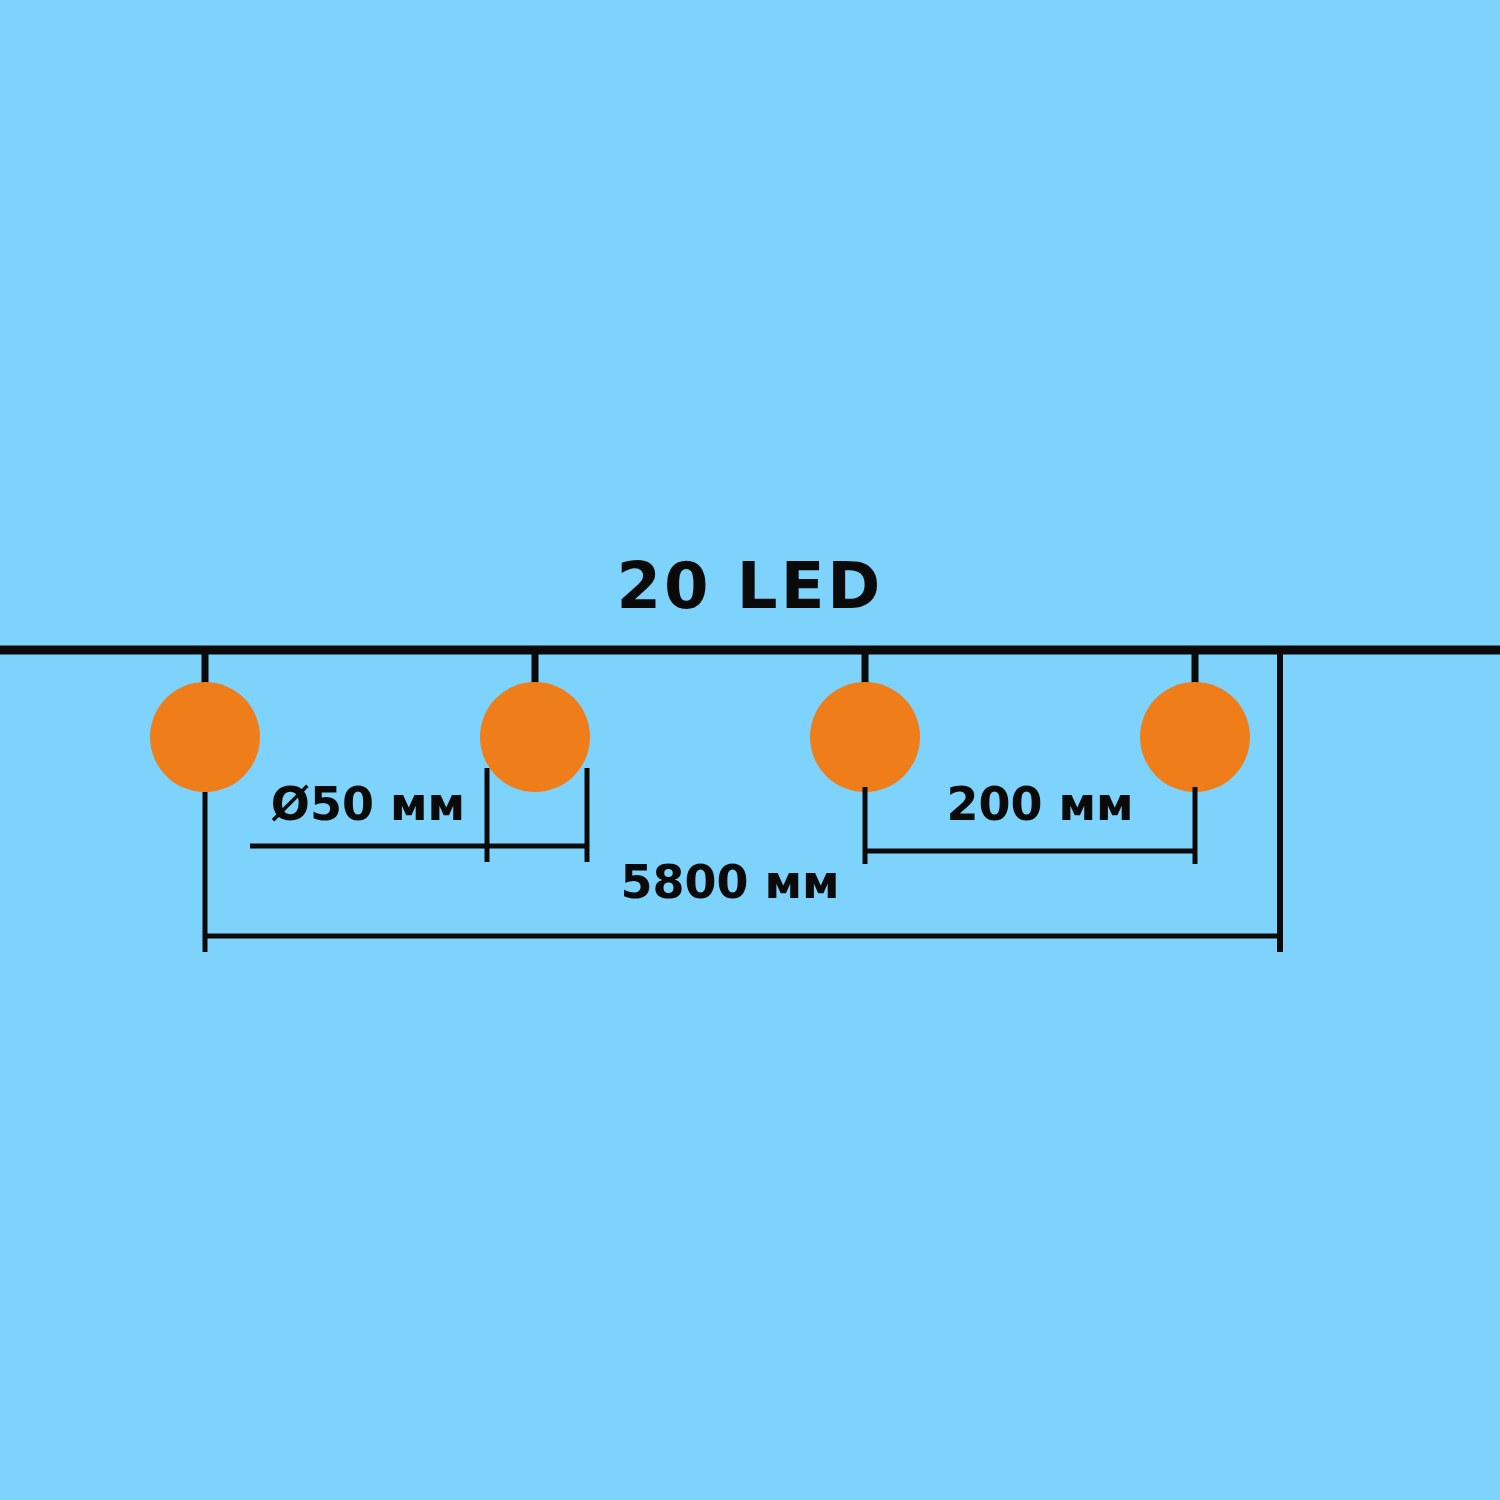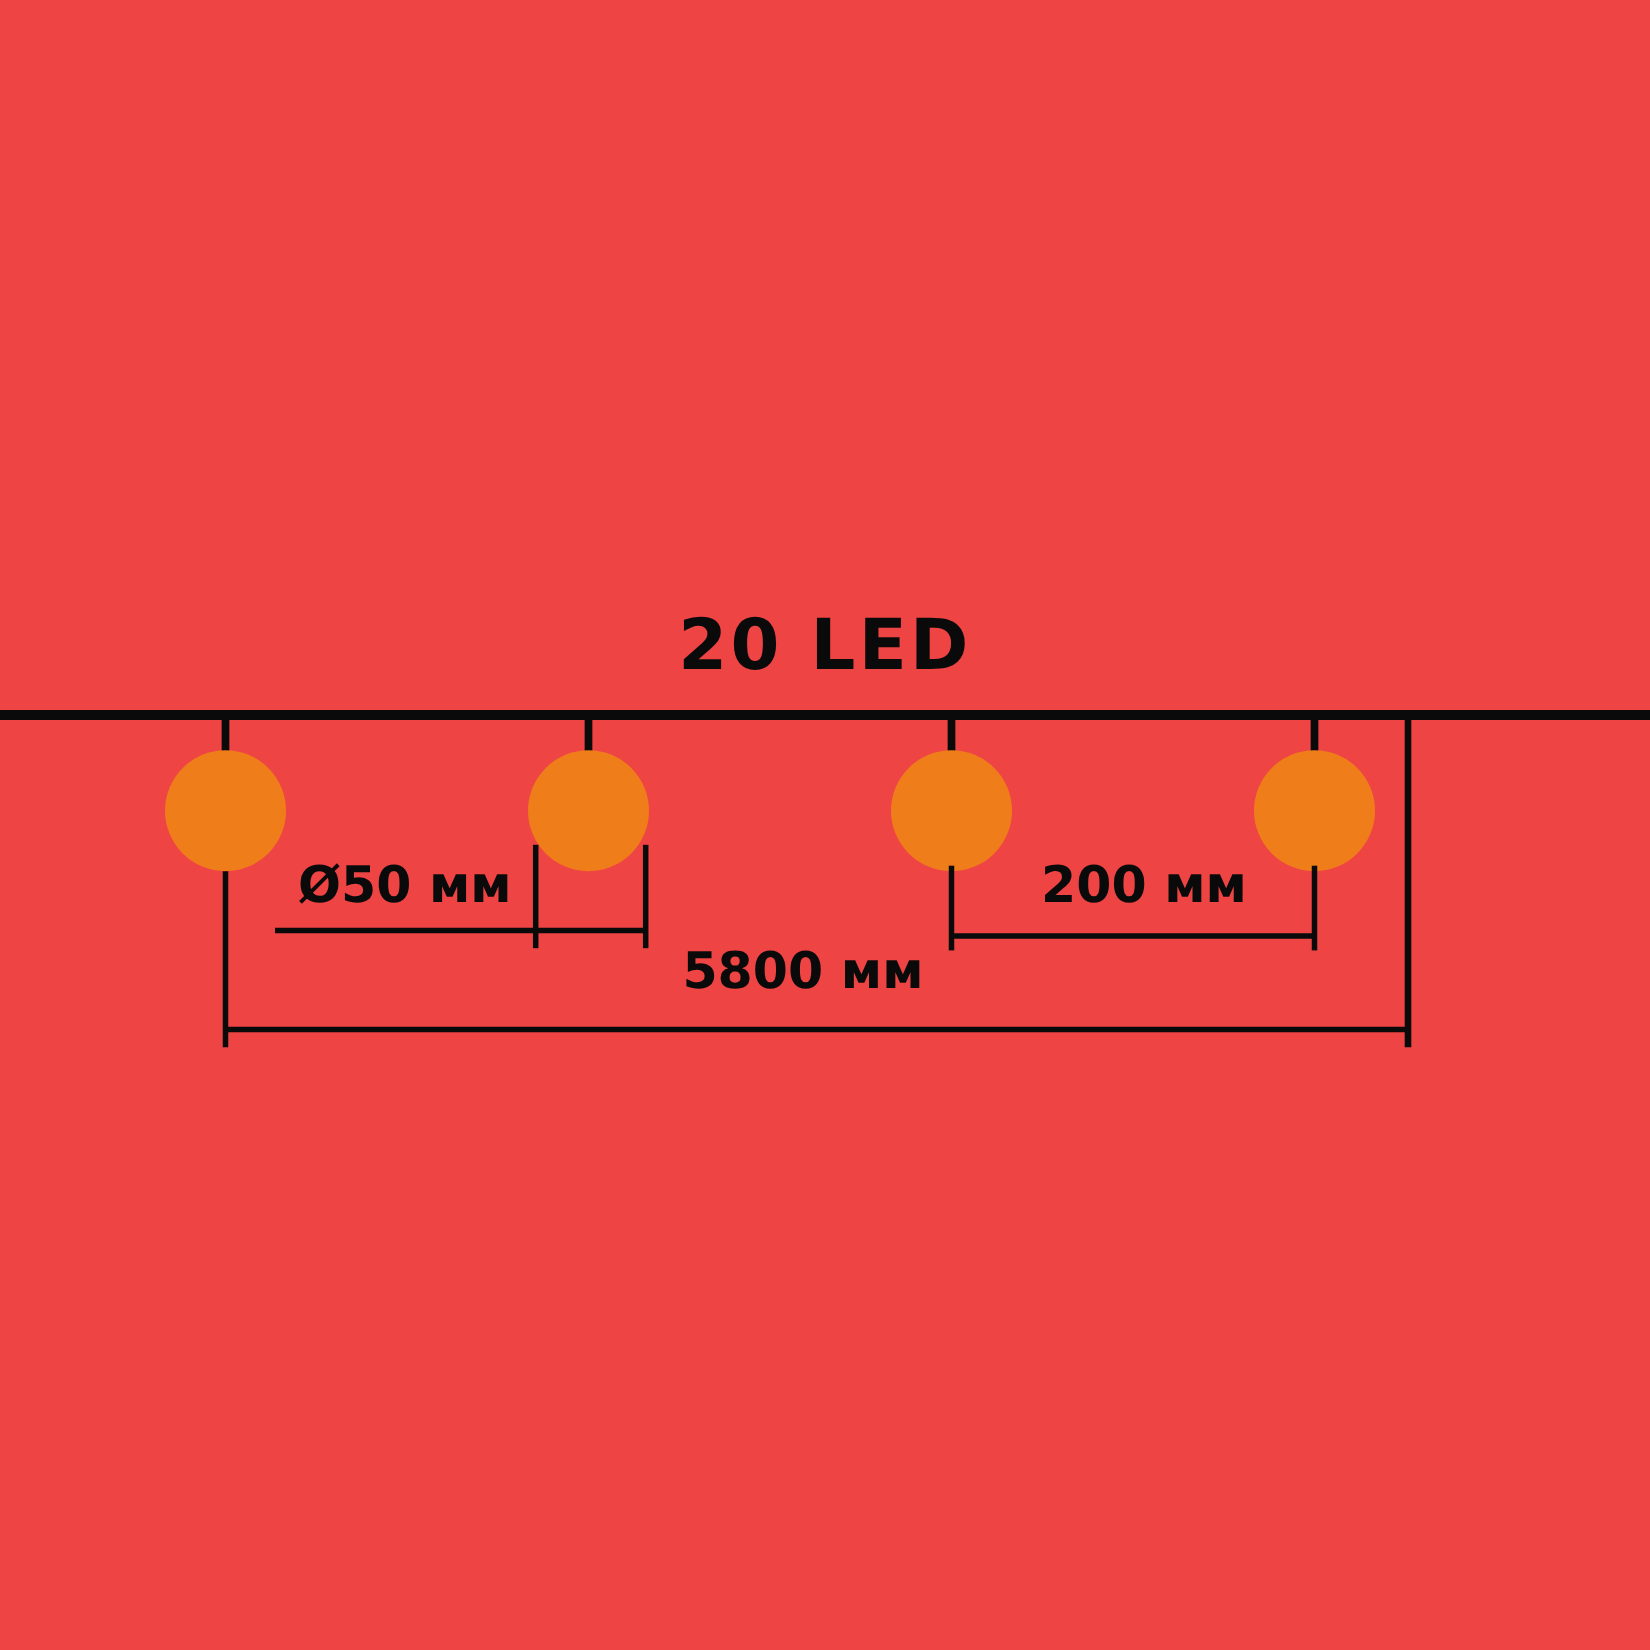--- a/index.html
+++ b/index.html
@@ -4,21 +4,21 @@
 <style>
   html, body {
     margin: 0;
     padding: 0;
     background: #ffffff;
   }
   .page {
     position: relative;
     width: 1500px;
     height: 1500px;
-    background: #ef4444;
+    background: #7dd3fc;
     overflow: hidden;
     font-family: "DejaVu Sans", "Liberation Sans", sans-serif;
   }
   svg {
     display: block;
   }
   .diagram-text {
     font-family: "DejaVu Sans", "Liberation Sans", sans-serif;
     font-weight: bold;
     fill: #0a0a0a;

